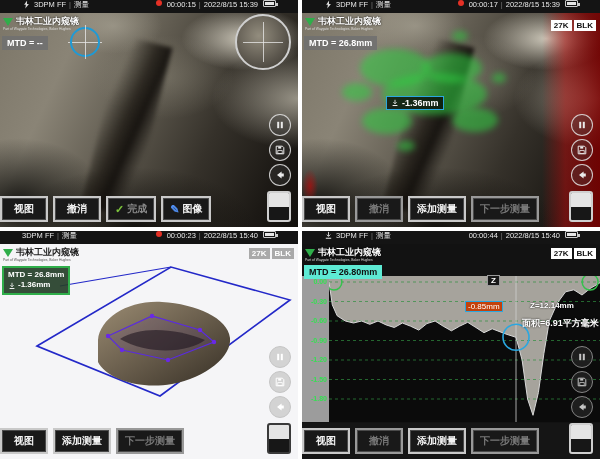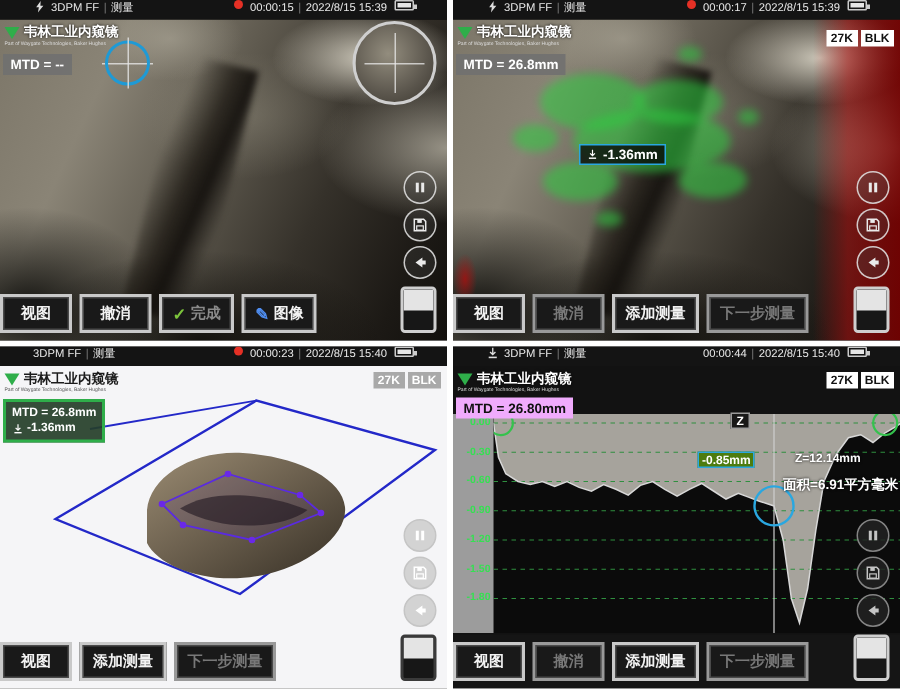--- a/index.html
+++ b/index.html
@@ -31,21 +31,21 @@
     border-top:8px solid #2fae4a}
   .logo-title{font-size:9px;font-weight:bold;color:#fff;text-shadow:0 0 2px #000;white-space:nowrap}
   .logo-sub{font-size:8px;color:#ddd;transform:scale(.42);transform-origin:left top;
     width:240%;white-space:nowrap;margin-top:-1px}
   .light .logo-title{color:#1c1c1c;text-shadow:none}
   .light .logo-sub{color:#555}
 
   
   .mtd-box{position:absolute;left:2px;top:23px;background:rgba(112,112,112,.88);color:#fff;
     font-size:9px;font-weight:bold;padding:2px 5px;z-index:8;white-space:nowrap}
-  .mtd-grey{background:#f0abfc;color:#101010;top:21px}
+  .mtd-grey{background:#5eead4;color:#101010;top:21px}
   .mtd-green{position:absolute;left:2px;top:22px;background:rgba(36,62,40,.92);
     border:2px solid #2fae4a;color:#fff;font-size:8px;font-weight:bold;
     padding:2px 4px;line-height:1.3;z-index:8;white-space:nowrap}
   .mtd-depth-row{display:flex;align-items:center;gap:2px}
   .dicon{width:8px;height:8px;color:#fff}
   .badges{position:absolute;right:4px;top:7px;display:flex;gap:2px;z-index:8}
   .badge{background:#fff;color:#111;font-size:8px;font-weight:bold;padding:1px 3px;text-align:center}
   .light .badge{background:#a9a9a9;color:#fff}
 
   
@@ -112,22 +112,22 @@
   #q3-svg{position:absolute;inset:0;width:100%;height:100%}
 
   
   .q4 .viewport{background:#121212}
   .axis-band{position:absolute;left:0;top:32px;width:27px;height:146px;background:#9c9c9c;z-index:2}
   .ytick{position:absolute;right:2px;font-size:7px;font-weight:bold;color:#35e052;line-height:8px}
   #profile-svg{position:absolute;left:27px;top:32px;width:272px;height:146px;background:#0b0b0b;z-index:1}
   .chart-label{position:absolute;z-index:5;white-space:nowrap}
   .z-label{left:185px;top:31px;background:#181818;border:1px solid #9a9a9a;color:#fff;
     font-size:8px;font-weight:bold;padding:0 3px}
-  .cursor-depth{left:163px;top:57px;background:#4d7c0f;border:1px solid #2aa7e0;color:#fff;
-    font-size:8px;font-weight:bold;padding:0 2px}
+  .cursor-depth{left:163px;top:57px;background:#c2410c;border:1px solid #2aa7e0;color:#fff;
+    font-size:8px;font-weight:normal;padding:0 2px}
   .z-length{left:228px;top:57px;color:#fff;font-size:8px;font-weight:bold;text-shadow:0 0 2px #000}
   .area-label{left:220px;top:73px;color:#fff;font-size:9px;font-weight:bold;text-shadow:0 0 2px #000}
 </style>
 </head>
 <body>
 
 <svg width="0" height="0" style="position:absolute" aria-hidden="true">
   <defs>
     <g id="i-pause">
         <rect x="3.2" y="2.8" width="2" height="6.4" fill="currentColor"></rect>

